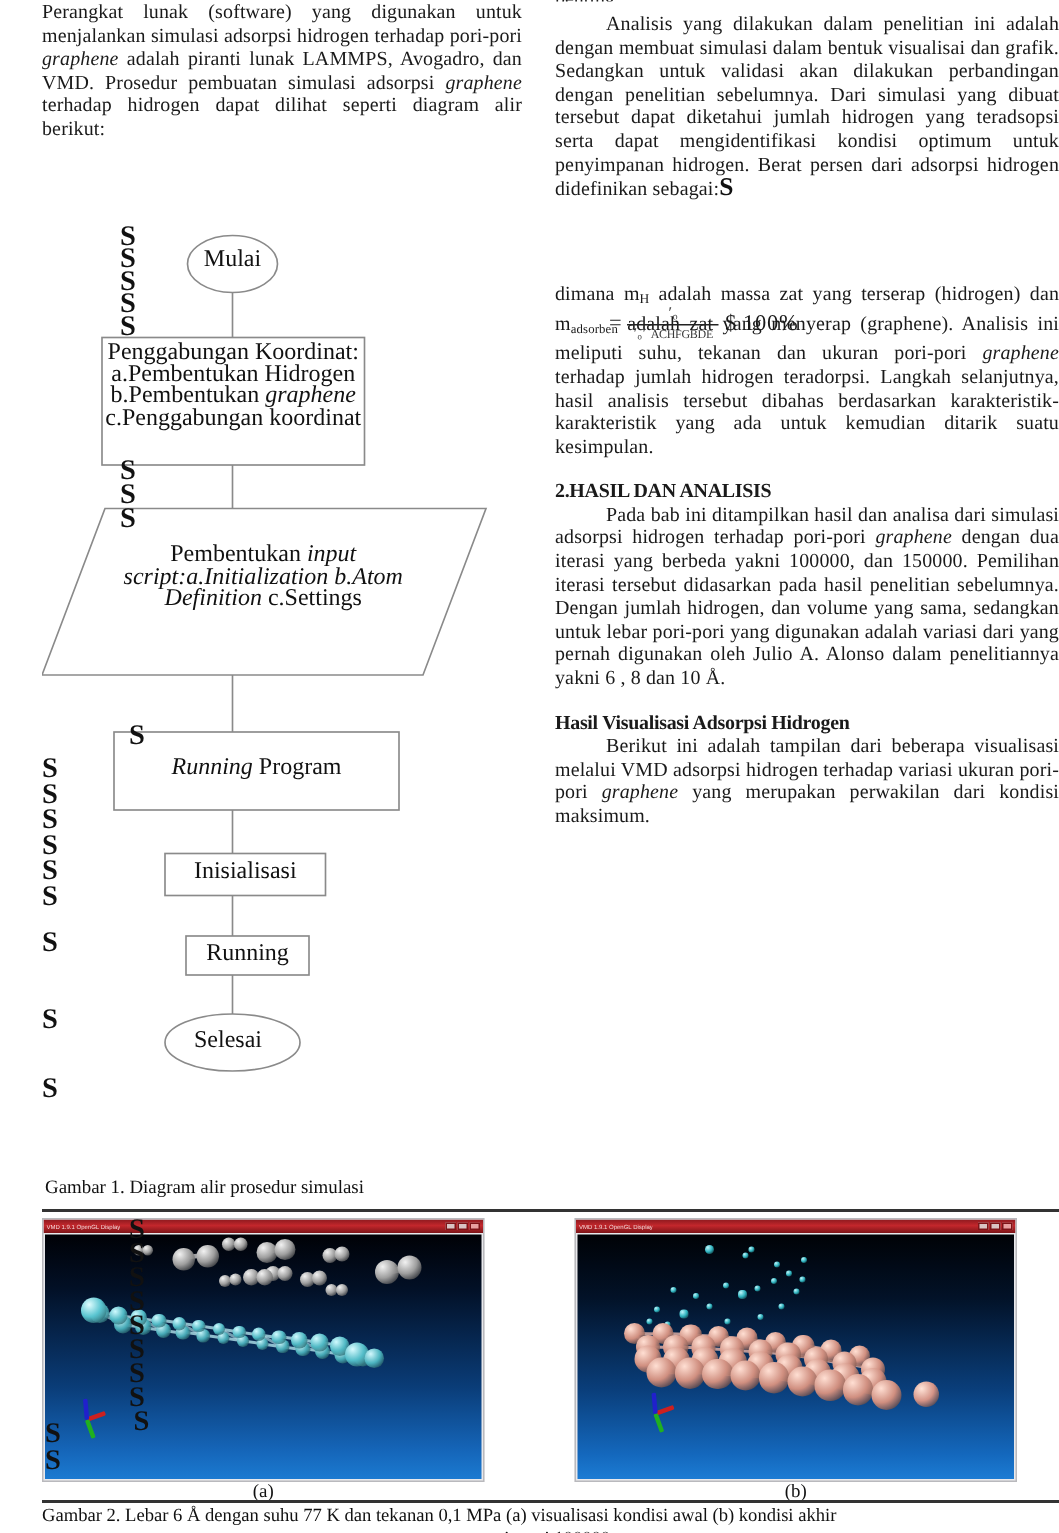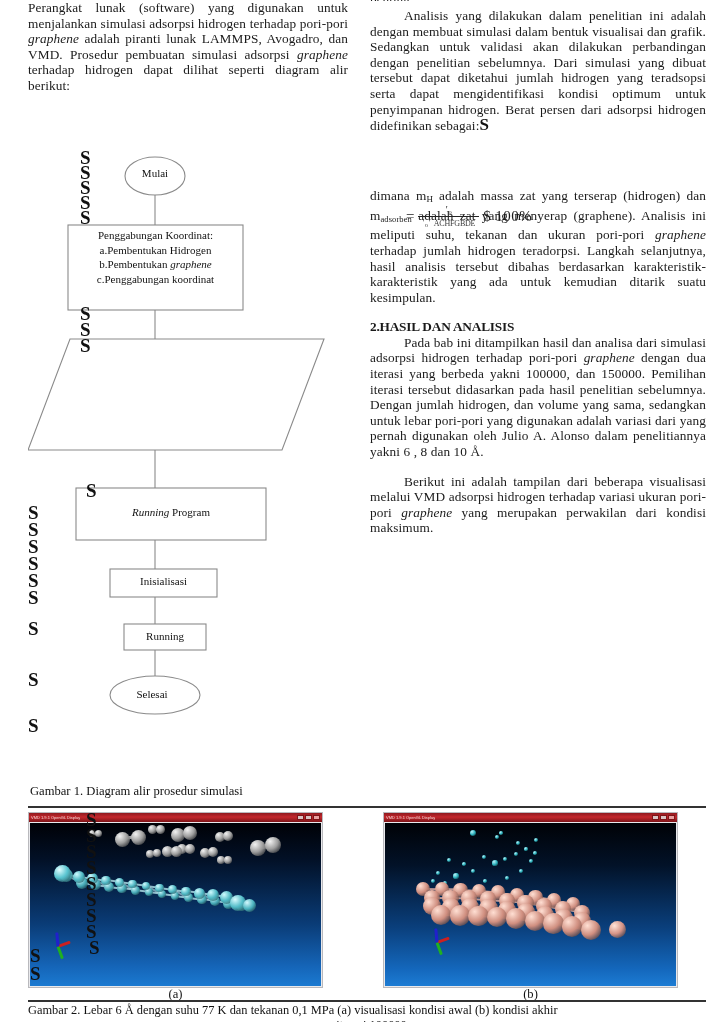--- a/index.html
+++ b/index.html
@@ -85,21 +85,21 @@
     position: absolute;
     left: 28px;
     top: 148px;
     width: 330px;
     height: 630px;
   }
   .flow svg { display: block; }
   .fl-label {
     position: absolute;
     text-align: center;
-    font-size: 11px;
+    font-size: 16px;
     line-height: 14.6px;
     color: #111;
     pointer-events: none;
   }
   .fig-cap {
     position: absolute;
     left: 30px;
     top: 784px;
     font-size: 12.6px;
     line-height: 15px;
@@ -297,20 +297,25 @@
 
     <div class="fl-label" style="left:82px; top:18px; width:90px;">Mulai</div>
 
     <div class="fl-label" style="left:40px; top:80px; width:175px;">
       <div>Penggabungan Koordinat:</div>
       <div>a.Pembentukan Hidrogen</div>
       <div><span>b.Pembentukan </span><span class="it">graphene</span></div>
       <div>c.Penggabungan koordinat</div>
     </div>
 
+    <div class="fl-label" style="left:25px; top:215px; width:245px;">
+      <div><span>Pembentukan </span><span class="it">input</span></div>
+      <div class="it">script:a.Initialization b.Atom</div>
+      <div><span class="it">Definition</span><span> c.Settings</span></div>
+    </div>
 
     <div class="fl-label" style="left:48px; top:357px; width:190px;"><span class="it">Running</span><span> Program</span></div>
 
     <div class="fl-label" style="left:82px; top:426px; width:107px;">Inisialisasi</div>
 
     <div class="fl-label" style="left:96px; top:481px; width:82px;">Running</div>
 
     <div class="fl-label" style="left:82px; top:539px; width:84px;">Selesai</div>
   </div>
 
@@ -348,20 +353,21 @@
     <p class="body-text"><span>dimana m</span><span class="sub">H</span><span> adalah massa zat yang terserap (hidrogen) dan m</span><span class="subsm">adsorben</span><span> adalah zat yang menyerap (graphene). Analisis ini meliputi suhu, tekanan dan ukuran pori-pori </span><span class="it">graphene</span><span> terhadap jumlah hidrogen teradorpsi. Langkah selanjutnya, hasil analisis tersebut dibahas berdasarkan karakteristik-karakteristik yang ada untuk kemudian ditarik suatu kesimpulan.</span></p>
 
     <div class="gap"></div>
 
     <h3 class="section-head">2.HASIL DAN ANALISIS</h3>
 
     <p class="body-text indent"><span>Pada bab ini ditampilkan hasil dan analisa dari simulasi adsorpsi hidrogen terhadap pori-pori </span><span class="it">graphene</span><span> dengan dua iterasi yang berbeda yakni 100000, dan 150000. Pemilihan iterasi tersebut didasarkan pada hasil penelitian sebelumnya. Dengan jumlah hidrogen, dan volume yang sama, sedangkan untuk lebar pori-pori yang digunakan adalah variasi dari yang pernah digunakan oleh Julio A. Alonso dalam penelitiannya yakni 6 , 8 dan 10 Å.</span></p>
 
     <div class="gap"></div>
 
+    <h3 class="section-head">Hasil Visualisasi Adsorpsi Hidrogen</h3>
 
     <p class="body-text indent"><span>Berikut ini adalah tampilan dari beberapa visualisasi melalui VMD adsorpsi hidrogen terhadap variasi ukuran pori-pori </span><span class="it">graphene</span><span> yang merupakan perwakilan dari kondisi maksimum.</span></p>
   </div>
 
   <div class="equation">
     <span class="eq-eq">=</span>
     <span class="frac">
       <span class="num">′ₒ</span>
       <span class="bar"></span>
       <span class="den"><span>′ₒ</span><span>֔</span><span>′</span> <span class="tiny">ACHFGBDE</span></span>

